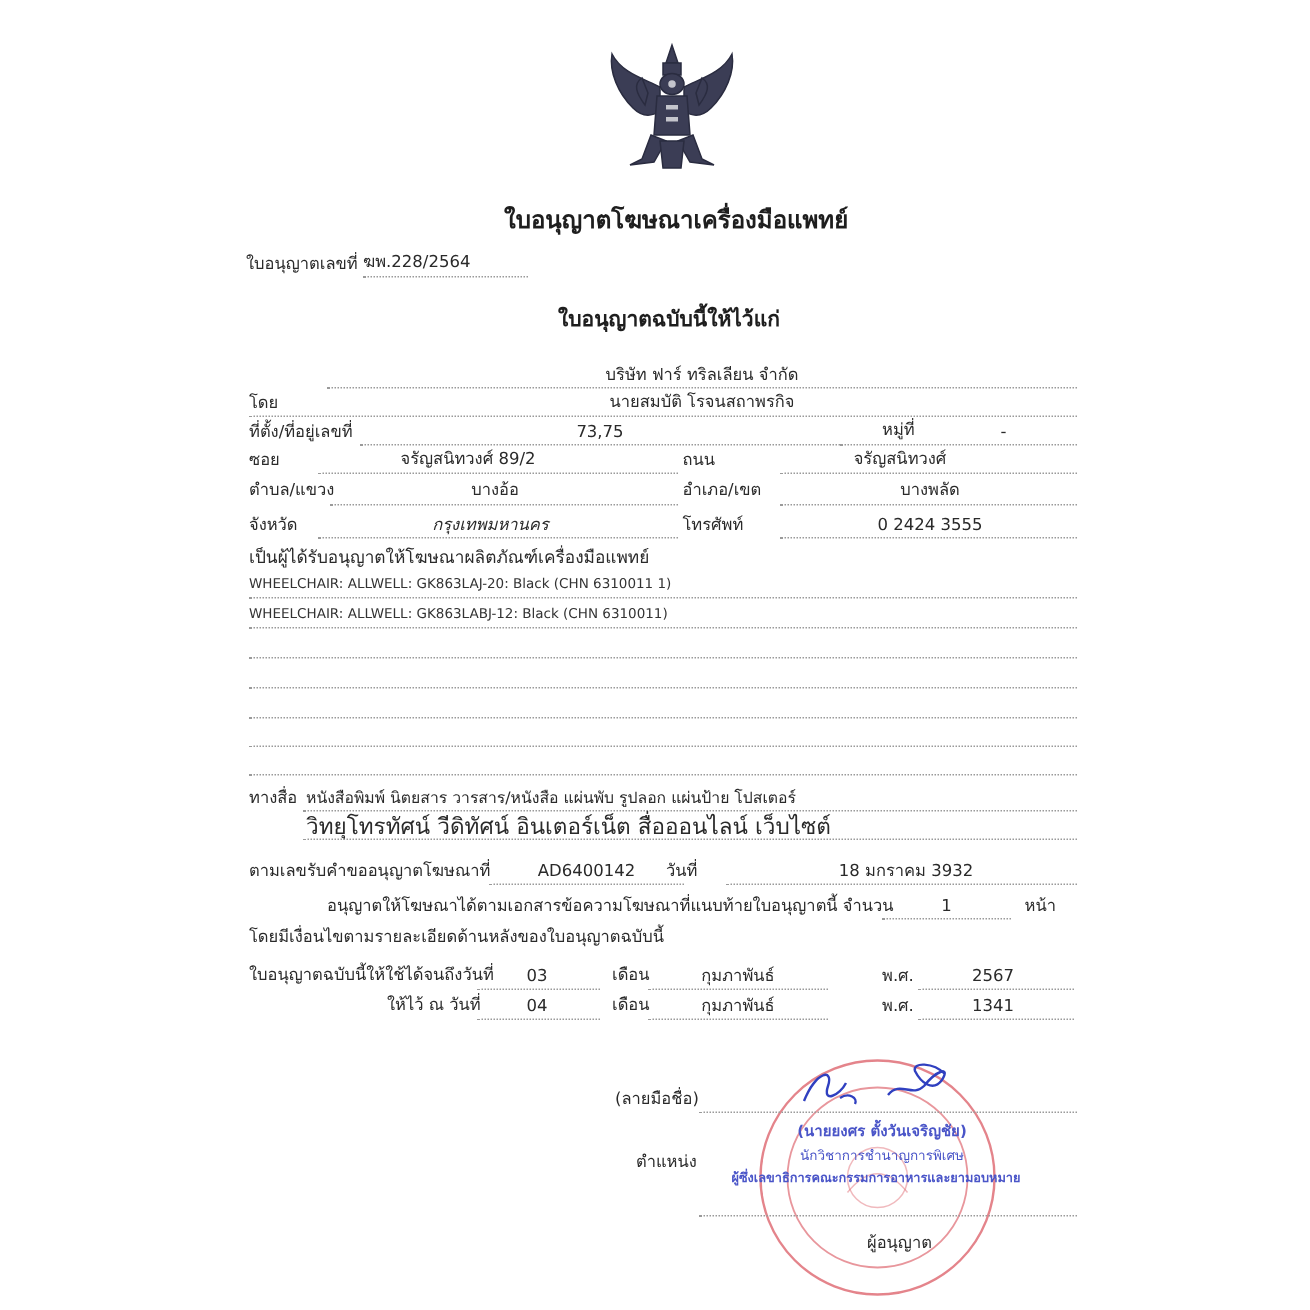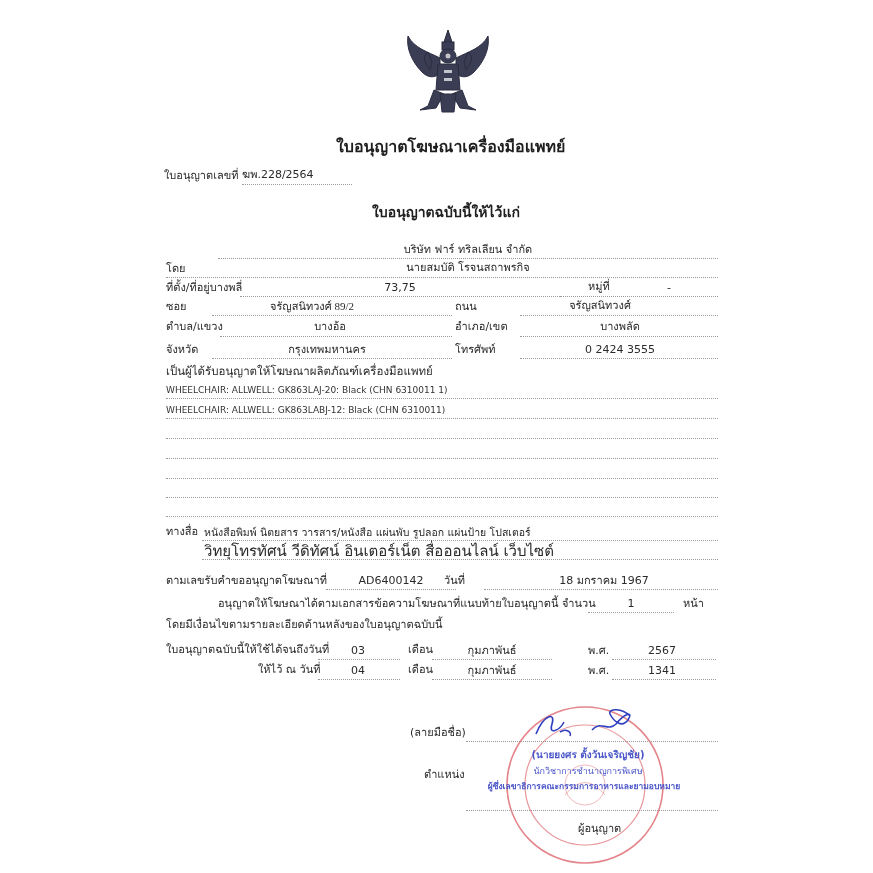--- a/index.html
+++ b/index.html
@@ -54,43 +54,43 @@
 
 <div class="abs tb" style="left:372px;top:201px;font-size:14px;">ใบอนุญาตฉบับนี้ให้ไว้แก่</div>
 
 <div class="val" style="left:218px;top:243px;width:500px;">บริษัท ฟาร์ ทริลเลียน จำกัด</div>
 <div class="dot" style="left:218px;top:258px;width:500px;"></div>
 
 <div class="abs t" style="left:166px;top:262px;">โดย</div>
 <div class="val" style="left:218px;top:261px;width:500px;">นายสมบัติ โรจนสถาพรกิจ</div>
 <div class="dot" style="left:166px;top:277px;width:552px;"></div>
 
-<div class="abs t" style="left:166px;top:281px;">ที่ตั้ง/ที่อยู่บางพลี่</div>
+<div class="abs t" style="left:166px;top:281px;">ที่ตั้ง/ที่อยู่เลขที่</div>
 <div class="val" style="left:240px;top:281px;width:320px;">73,75</div>
 <div class="dot" style="left:240px;top:296px;width:320px;"></div>
 <div class="abs t" style="left:588px;top:280px;">หมู่ที่</div>
 <div class="val" style="left:620px;top:281px;width:98px;">-</div>
 <div class="dot" style="left:560px;top:296px;width:158px;"></div>
 
 <div class="abs t" style="left:166px;top:300px;">ซอย</div>
-<div class="val" style="left:212px;top:299px;width:200px;font-family:Liberation Serif, serif;">จรัญสนิทวงศ์ 89/2</div>
+<div class="val" style="left:212px;top:299px;width:200px;">จรัญสนิทวงศ์ 89/2</div>
 <div class="dot" style="left:212px;top:315px;width:240px;"></div>
 <div class="abs t" style="left:455px;top:300px;">ถนน</div>
 <div class="val" style="left:520px;top:299px;width:160px;">จรัญสนิทวงศ์</div>
 <div class="dot" style="left:520px;top:315px;width:198px;"></div>
 
 <div class="abs t" style="left:166px;top:320px;">ตำบล/แขวง</div>
 <div class="val" style="left:220px;top:320px;width:220px;">บางอ้อ</div>
 <div class="dot" style="left:220px;top:336px;width:232px;"></div>
 <div class="abs t" style="left:455px;top:320px;">อำเภอ/เขต</div>
 <div class="val" style="left:520px;top:320px;width:200px;">บางพลัด</div>
 <div class="dot" style="left:520px;top:336px;width:198px;"></div>
 
 <div class="abs t" style="left:166px;top:343px;">จังหวัด</div>
-<div class="val" style="left:212px;top:343px;width:230px;">กรุงเทพมหานคร</div>
+<div class="val" style="left:212px;top:343px;width:230px;font-style:italic;">กรุงเทพมหานคร</div>
 <div class="dot" style="left:212px;top:358px;width:240px;"></div>
 <div class="abs t" style="left:455px;top:343px;">โทรศัพท์</div>
 <div class="val" style="left:520px;top:343px;width:200px;">0 2424 3555</div>
 <div class="dot" style="left:520px;top:358px;width:198px;"></div>
 
 <div class="abs t" style="left:166px;top:364px;font-size:11.5px;">เป็นผู้ได้รับอนุญาตให้โฆษณาผลิตภัณฑ์เครื่องมือแพทย์</div>
 
 <div class="abs small" style="left:166px;top:384px;">WHEELCHAIR: ALLWELL: GK863LAJ-20: Black (CHN 6310011 1)</div>
 <div class="dot" style="left:166px;top:398px;width:552px;"></div>
 <div class="abs small" style="left:166px;top:404px;">WHEELCHAIR: ALLWELL: GK863LABJ-12: Black (CHN 6310011)</div>
@@ -105,21 +105,21 @@
 <div class="abs t" style="left:166px;top:525px;">ทางสื่อ</div>
 <div class="abs t" style="left:204px;top:525px;font-size:10.5px;">หนังสือพิมพ์  นิตยสาร  วารสาร/หนังสือ  แผ่นพับ  รูปลอก  แผ่นป้าย  โปสเตอร์</div>
 <div class="dot" style="left:202px;top:540px;width:516px;"></div>
 <div class="abs t" style="left:204px;top:544px;font-size:15px;">วิทยุโทรทัศน์  วีดิทัศน์  อินเตอร์เน็ต  สื่อออนไลน์  เว็บไซต์</div>
 <div class="dot" style="left:202px;top:559px;width:516px;"></div>
 
 <div class="abs t" style="left:166px;top:574px;">ตามเลขรับคำขออนุญาตโฆษณาที่</div>
 <div class="val" style="left:326px;top:574px;width:130px;">AD6400142</div>
 <div class="dot" style="left:326px;top:589px;width:130px;"></div>
 <div class="abs t" style="left:444px;top:574px;">วันที่</div>
-<div class="val" style="left:490px;top:574px;width:228px;">18  มกราคม 1967</div>
+<div class="val" style="left:490px;top:574px;width:228px;">18  มกราคม 3932</div>
 <div class="dot" style="left:484px;top:589px;width:234px;"></div>
 
 <div class="abs t" style="left:218px;top:597px;">อนุญาตให้โฆษณาได้ตามเอกสารข้อความโฆษณาที่แนบท้ายใบอนุญาตนี้  จำนวน</div>
 <div class="val" style="left:588px;top:597px;width:86px;">1</div>
 <div class="dot" style="left:588px;top:612px;width:86px;"></div>
 <div class="abs t" style="left:683px;top:597px;">หน้า</div>
 
 <div class="abs t" style="left:166px;top:618px;">โดยมีเงื่อนไขตามรายละเอียดด้านหลังของใบอนุญาตฉบับนี้</div>
 
 <div class="abs t" style="left:166px;top:643px;">ใบอนุญาตฉบับนี้ให้ใช้ได้จนถึงวันที่</div>

